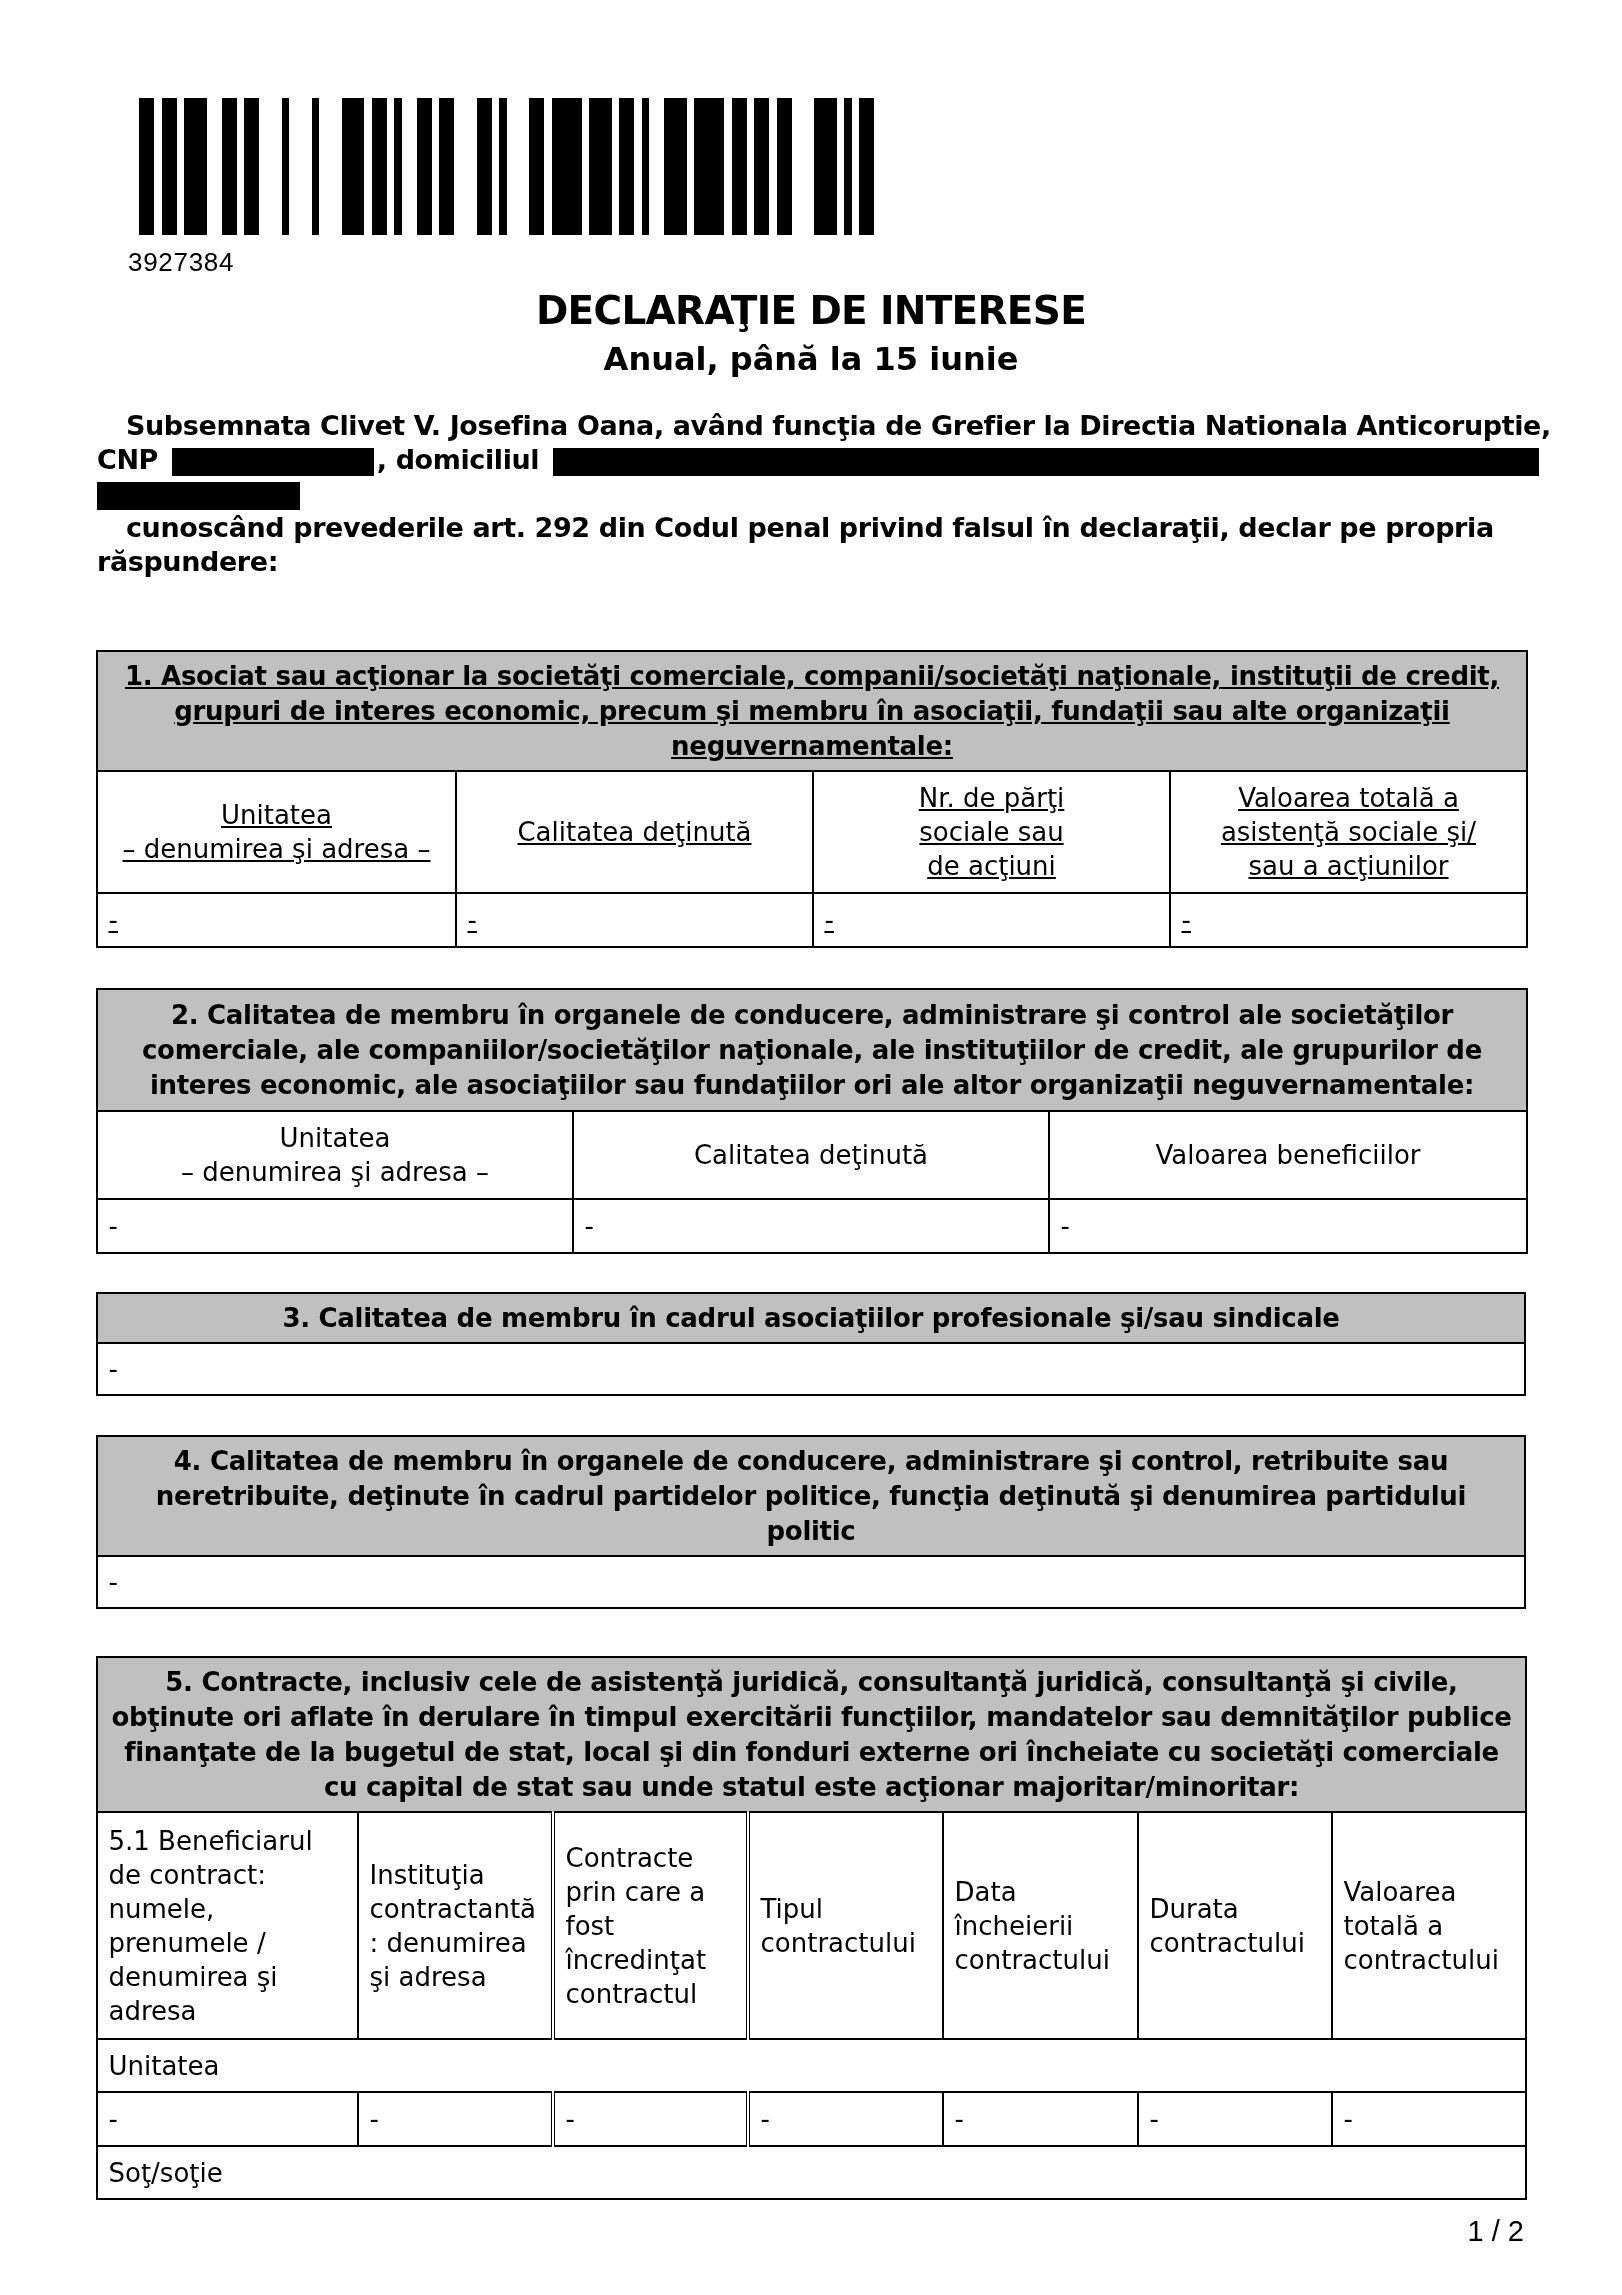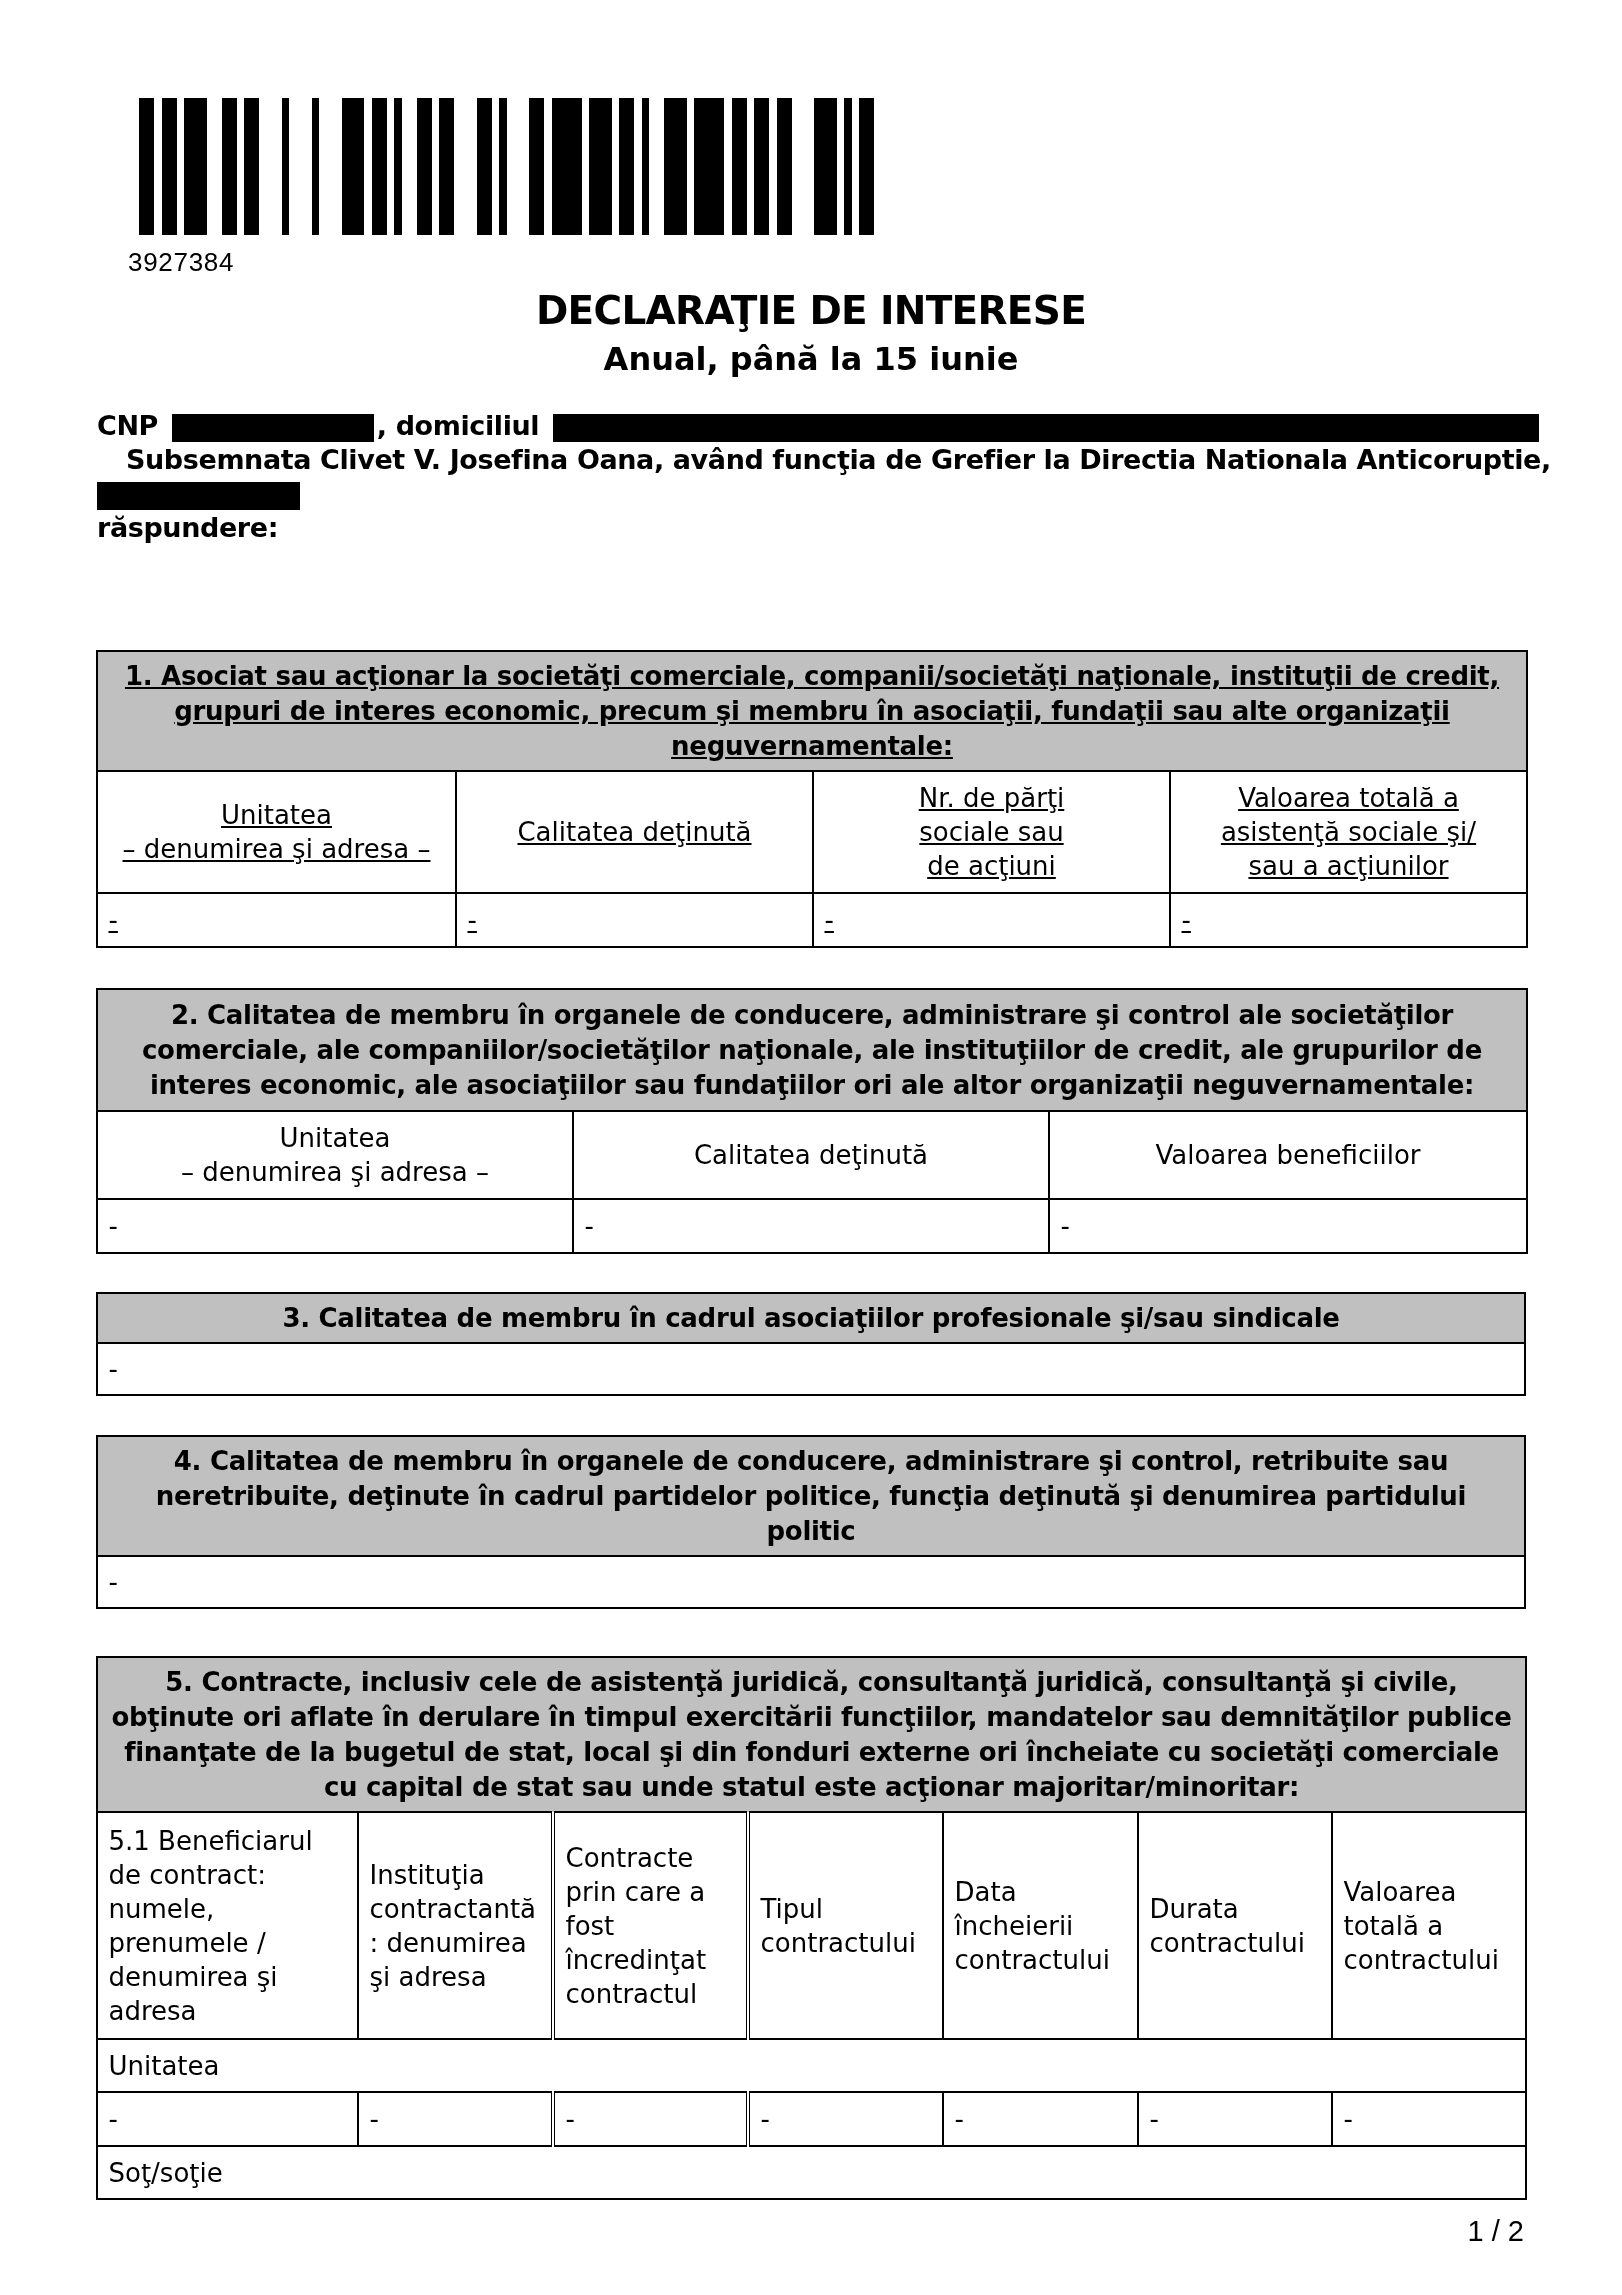--- a/index.html
+++ b/index.html
@@ -85,29 +85,30 @@
     <span style="width: 7.5px; background: rgb(0, 0, 0);"></span>
     <span style="width: 7.5px; background: rgb(255, 255, 255);"></span>
     <span style="width: 15px; background: rgb(0, 0, 0);"></span>
   </div>
 <div class="abs barcode-num">3927384</div>
 
 <div class="abs title">DECLARAŢIE DE INTERESE</div>
 <div class="abs subtitle">Anual, până la 15 iunie</div>
 
 <div class="abs intro">
+  <span class="line indent">Subsemnata Clivet V. Josefina Oana, având funcţia de Grefier la Directia Nationala Anticoruptie,</span>
   <span class="line">
     <span>CNP</span>
     <span class="redact" style="width:202px;height:28px;margin-left:5.2px;margin-right:2.6px;"></span><span>, domiciliul</span>
     <span class="redact" style="width:986px;height:28px;margin-left:5.2px;"></span>
   </span>
-  <span class="line indent">Subsemnata Clivet V. Josefina Oana, având funcţia de Grefier la Directia Nationala Anticoruptie,</span>
   <span class="line">
     <span class="redact" style="width:203px;height:28px;"></span>
   </span>
+  <span class="line indent">cunoscând prevederile art. 292 din Codul penal privind falsul în declaraţii, declar pe propria</span>
   <span class="line">răspundere:</span>
 </div>
 
 <table class="sec" style="top:650px;text-decoration:underline;">
   <colgroup>
       <col style="width:359px">
       <col style="width:357px">
       <col style="width:357px">
       <col style="width:357px">
     </colgroup>

